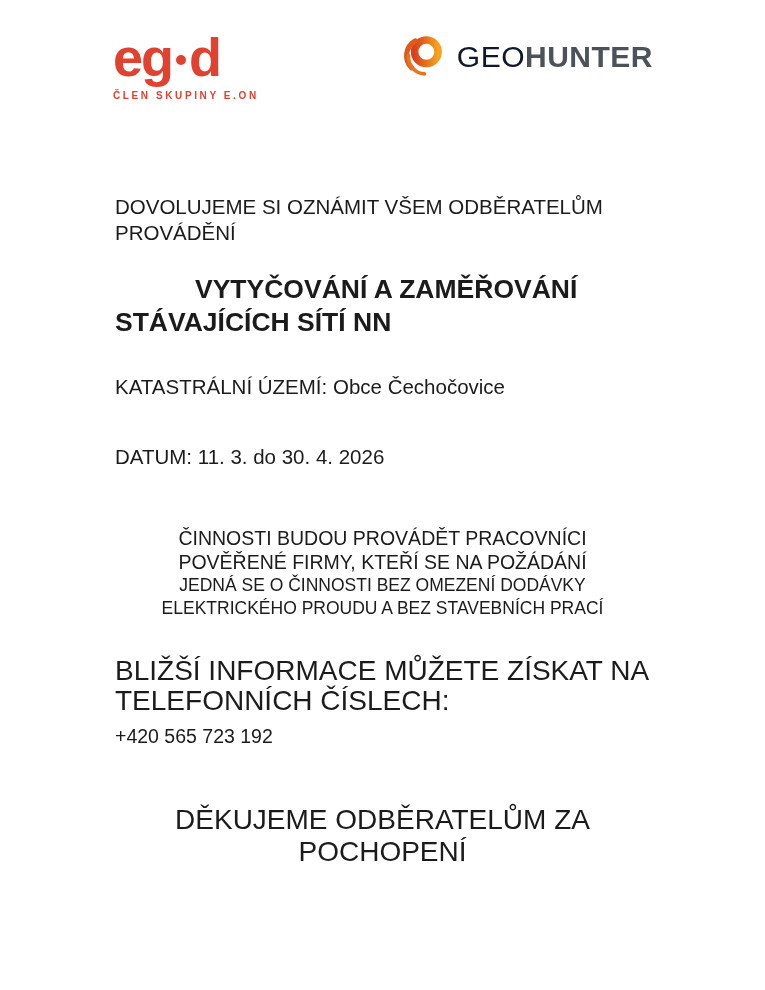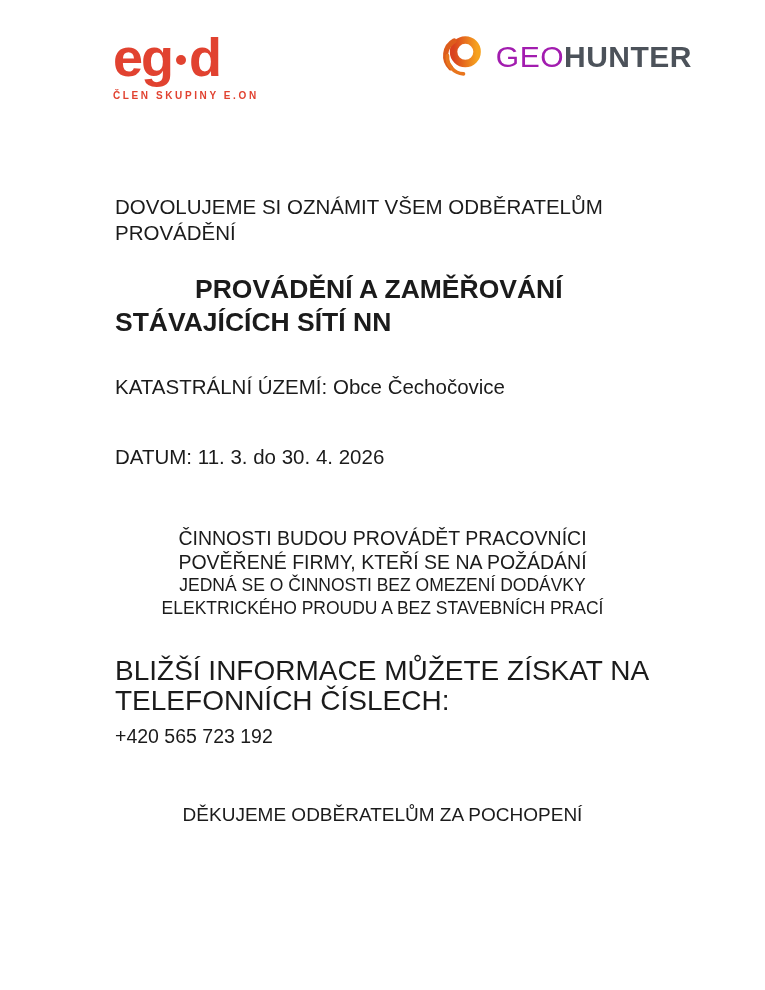--- a/index.html
+++ b/index.html
@@ -12,21 +12,21 @@
     background: #ffffff;
     font-family: "Liberation Sans", sans-serif;
     color: #1b1b1b;
     overflow: hidden;
   }
   
   .header {
     display: flex;
     justify-content: space-between;
     align-items: flex-start;
-    padding: 30px 73px 0 113px;
+    padding: 30px 112px 0 113px;
     height: 97px;
   }
   .egd-logo { line-height: 1; }
   .egd-wordmark {
     font-weight: 800;
     font-size: 54px;
     letter-spacing: -2px;
     color: #e14230;
     display: flex;
     align-items: center;
@@ -43,21 +43,21 @@
     margin-top: 7px;
     font-size: 10px;
     font-weight: 700;
     letter-spacing: 2.6px;
     color: #e14230;
     white-space: nowrap;
   }
   .geohunter { display: flex; align-items: center; margin-top: 3px; }
   .gh-icon { width: 47px; height: 47px; margin-right: 10px; }
   .gh-wordmark { font-size: 30px; letter-spacing: 0.5px; white-space: nowrap; }
-  .gh-geo { font-weight: 400; color: #a21caf; }
+  .gh-geo { font-weight: 400; color: #0f172a; }
   .gh-hunter { font-weight: 700; color: #4c525a; }
   
   .content {
     margin: 0 115px;
     width: 535px;
   }
   .intro {
     margin-top: 97px;
     font-size: 20.5px;
     line-height: 26px;
@@ -81,21 +81,21 @@
   .note {
     font-size: 17.5px;
     line-height: 22.5px;
     text-align: center;
   }
   .info { margin-top: 37px; font-size: 28px; line-height: 29.5px; }
   .phone1 { margin-top: 11px; font-size: 19.5px; line-height: 21px; }
   .phone2 { margin-top: 17px; font-size: 19.5px; line-height: 21px; }
   .thanks {
     margin-top: 57px;
-    font-size: 19px;
+    font-size: 28px;
     text-align: center;
   }
 </style>
 </head>
 <body>
 
 <div class="page">
 
   <div class="header">
 
@@ -128,21 +128,21 @@
   </div>
 
   <div class="content">
 
     <div class="intro">
       <div>DOVOLUJEME SI OZNÁMIT VŠEM ODBĚRATELŮM</div>
       <div>PROVÁDĚNÍ</div>
     </div>
 
     <div class="heading">
-      <div class="indent">PROVÁDĚNÍ A ZAMĚŘOVÁNÍ</div>
+      <div class="indent">VYTYČOVÁNÍ A ZAMĚŘOVÁNÍ</div>
       <div>STÁVAJÍCÍCH SÍTÍ NN</div>
     </div>
 
     <div class="cadastral">KATASTRÁLNÍ ÚZEMÍ: Obce Čechočovice</div>
 
     <div class="datum">DATUM: 11. 3. do 30. 4. 2026</div>
 
     <div class="workers">
       <div>ČINNOSTI BUDOU PROVÁDĚT PRACOVNÍCI</div>
       <div>POVĚŘENÉ FIRMY, KTEŘÍ SE NA POŽÁDÁNÍ</div>

